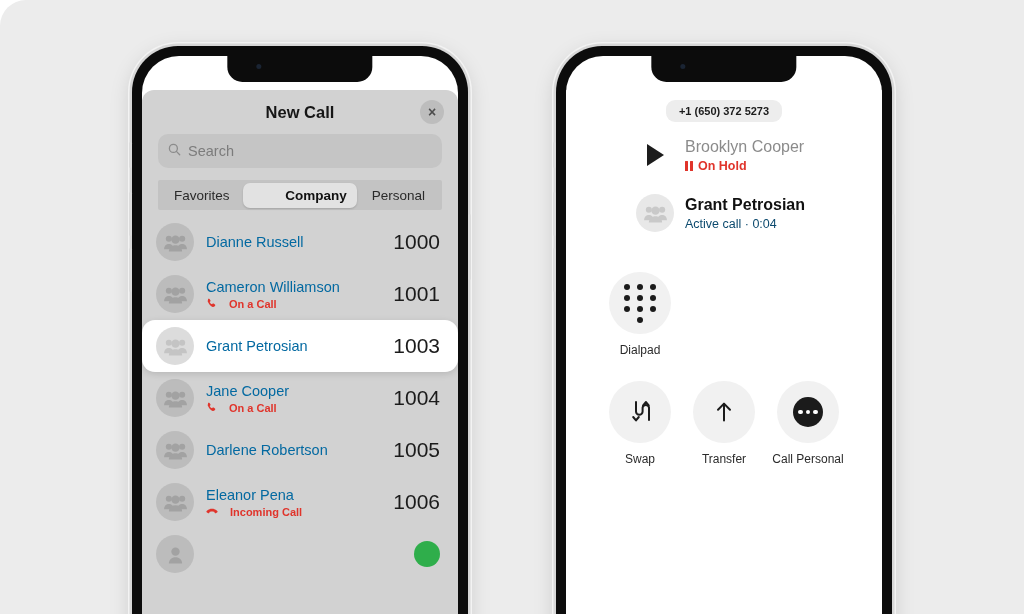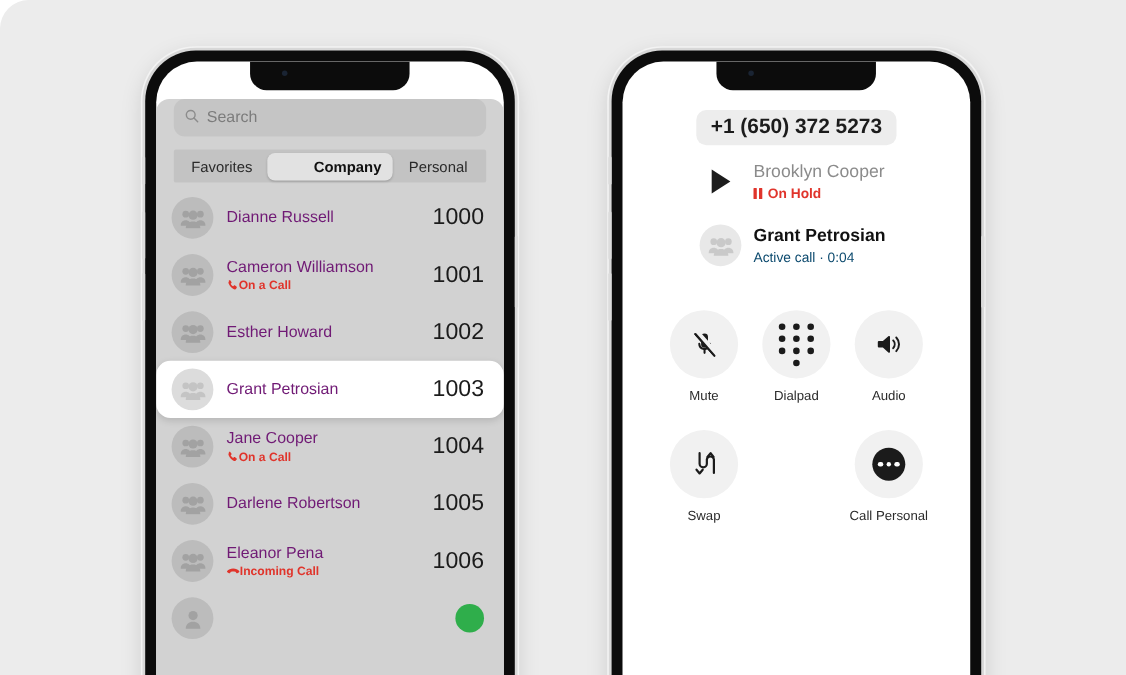--- a/index.html
+++ b/index.html
@@ -152,34 +152,34 @@
   }
   .avatar {
     width: 38px; height: 38px; border-radius: 50%;
     background: #bcbcbc; flex: none;
     display: flex; align-items: center; justify-content: center;
     margin-right: 12px;
     color: #a2a2a2;
   }
   .contact.selected .avatar { background: #dcdcdc; color: #c4c4c4; }
   .c-body { flex: 1; min-width: 0; }
-  .c-name { font-size: 14.5px; color: #701a75; line-height: 1.25; }
+  .c-name { font-size: 14.5px; color: #0369a1; line-height: 1.25; }
   .c-status {
-    display: flex; align-items: center; gap: 0;
+    display: flex; align-items: center; gap: 12px;
     font-size: 11px; font-weight: bold; color: #e0342b; margin-top: 1px;
   }
   .c-ext { font-size: 21px; color: #1b1b1b; margin-left: 8px; }
 
   
   #phone-right { left: 556px; top: 46px; width: 336px; height: 620px; }
   .callview { position: absolute; top: 34px; left:0; right:0; bottom:0; background: #fff; }
   .num-pill {
     margin: 10px auto 0; width: fit-content;
     background: #ededed; border-radius: 9px;
-    padding: 5px 13px; font-size: 19px; font-weight: bold; color: #1c1c1c;
+    padding: 5px 13px; font-size: 11px; font-weight: bold; color: #1c1c1c;
   }
   .call-row { display: flex; align-items: center; padding: 0 24px; height: 50px; margin-top: 8px; margin-left: 45px; }
   .call-row .ico { width: 40px; flex: none; display:flex; align-items:center; justify-content:center; margin-right: 10px;}
   .cr-name { font-size: 16px; line-height: 1.2; }
   .cr-name.muted { color: #8b8b8b; }
   .cr-name.strong { color: #111; font-weight: bold; }
   .cr-sub { display:flex; align-items:center; gap:5px; font-size: 12.5px; margin-top:2px; }
   .cr-sub.hold { color: #e0342b; font-weight: bold; }
   .cr-sub.active { color: #0c4a6e; }
   .pause-bars { display:flex; gap:2px; }
@@ -230,20 +230,24 @@
           <svg width="15" height="11" viewBox="0 0 16 12">
             <path d="M8 10.4 5.6 7.9a3.4 3.4 0 0 1 4.8 0z" fill="currentColor"></path>
             <path d="M8 5.2c1.5 0 2.9.6 3.9 1.6l1.3-1.4A7.4 7.4 0 0 0 8 3.2a7.4 7.4 0 0 0-5.2 2.2l1.3 1.4A5.5 5.5 0 0 1 8 5.2z" fill="currentColor"></path>
             <path d="M8 1.2c2.5 0 4.8 1 6.5 2.6l1.2-1.3A11.3 11.3 0 0 0 8-.6 11.3 11.3 0 0 0 .3 2.5l1.2 1.3A9.3 9.3 0 0 1 8 1.2z" fill="currentColor"></path>
           </svg>
           <span class="batt"></span>
         </span>
       </div>
 
       <div class="sheet">
+        <div class="sheet-head">
+          <span class="sheet-title">New Call</span>
+          <span class="close-btn">×</span>
+        </div>
 
         <div class="search-wrap">
           <div class="search">
             <span class="glyph">
               <svg width="13" height="13" viewBox="0 0 14 14">
                   <circle cx="5.8" cy="5.8" r="4.3" fill="none" stroke="currentColor" stroke-width="1.4"></circle>
                   <line x1="9" y1="9" x2="12.6" y2="12.6" stroke="currentColor" stroke-width="1.4" stroke-linecap="round"></line>
                 </svg>
             </span>
             <input type="text" placeholder="Search" style="">
@@ -291,36 +295,20 @@
               <span class="c-status">
                 <svg width="11" height="11" viewBox="0 0 12 12">
                     <path d="M2.2 1.1c.5-.5 1.2-.4 1.6.1l1 1.3c.3.4.2 1-.2 1.3l-.6.5c.5 1.1 1.5 2.1 2.6 2.6l.5-.6c.3-.4.9-.5 1.3-.2l1.3 1c.5.4.6 1.1.1 1.6l-.7.7c-.5.5-1.2.6-1.8.4C5.2 9 3 6.8 1.9 3.9c-.2-.6-.1-1.3.4-1.8z" fill="currentColor"></path>
                   </svg>
                 <span>On a Call</span>
               </span>
             </span>
             <span class="c-ext">1001</span>
           </div>
 
-          <div class="contact">
-            <span class="avatar">
-              <svg width="23" height="19" viewBox="0 0 24 20">
-                  <circle cx="5" cy="6" r="3.2" fill="currentColor"></circle>
-                  <circle cx="19" cy="6" r="3.2" fill="currentColor"></circle>
-                  <path d="M0 17c0-3.3 2.3-5.3 5-5.3S10 13.7 10 17z" fill="currentColor"></path>
-                  <path d="M14 17c0-3.3 2.3-5.3 5-5.3s5 2 5 5.3z" fill="currentColor"></path>
-                  <circle cx="12" cy="7" r="4.4" fill="currentColor"></circle>
-                  <path d="M5 19.5c0-4.1 3.1-6.6 7-6.6s7 2.5 7 6.6z" fill="currentColor"></path>
-                </svg>
-            </span>
-            <span class="c-body">
-              <span class="c-name">Esther Howard</span>
-            </span>
-            <span class="c-ext">1002</span>
-          </div>
 
           <div class="contact selected">
             <span class="avatar">
               <svg width="23" height="19" viewBox="0 0 24 20">
                   <circle cx="5" cy="6" r="3.2" fill="currentColor"></circle>
                   <circle cx="19" cy="6" r="3.2" fill="currentColor"></circle>
                   <path d="M0 17c0-3.3 2.3-5.3 5-5.3S10 13.7 10 17z" fill="currentColor"></path>
                   <path d="M14 17c0-3.3 2.3-5.3 5-5.3s5 2 5 5.3z" fill="currentColor"></path>
                   <circle cx="12" cy="7" r="4.4" fill="currentColor"></circle>
                   <path d="M5 19.5c0-4.1 3.1-6.6 7-6.6s7 2.5 7 6.6z" fill="currentColor"></path>
@@ -473,75 +461,62 @@
           <span>
             <span class="cr-name strong" style="display:block">Grant Petrosian</span>
             <span class="cr-sub active">
               <span>Active call · 0:04</span>
             </span>
           </span>
         </div>
 
         <div class="pad">
           <div class="pad-row">
-            <div class="pad-cell">
-              <span class="pad-circle">
-                <svg width="25" height="25" viewBox="0 0 24 24">
-                    <path d="M12 14.5a3 3 0 0 0 3-3V5a3 3 0 0 0-6 0v6.5a3 3 0 0 0 3 3z" fill="currentColor"></path>
-                    <path d="M17.5 11a.9.9 0 0 0-1.8 0 3.7 3.7 0 0 1-7.4 0 .9.9 0 0 0-1.8 0 5.5 5.5 0 0 0 4.6 5.4V19a.9.9 0 0 0 1.8 0v-2.6A5.5 5.5 0 0 0 17.5 11z" fill="currentColor"></path>
-                    <line x1="4" y1="2.6" x2="20.6" y2="21.4" stroke="currentColor" stroke-width="1.9" stroke-linecap="round"></line>
-                    <line x1="4" y1="2.6" x2="20.6" y2="21.4" stroke="#f1f1f1" stroke-width="4.4" stroke-linecap="round" transform="translate(1.6,-1.4)"></line>
-                    <line x1="4" y1="2.6" x2="20.6" y2="21.4" stroke="currentColor" stroke-width="1.9" stroke-linecap="round"></line>
-                  </svg>
-              </span>
-              <span class="pad-label">Mute</span>
-            </div>
 
             <div class="pad-cell">
               <span class="pad-circle">
                 <span class="dial-grid">
                     <i></i>
                     <i></i>
                     <i></i>
                     <i></i>
                     <i></i>
                     <i></i>
                     <i></i>
                     <i></i>
                     <i></i>
                     <i class="last"></i>
                   </span>
               </span>
               <span class="pad-label">Dialpad</span>
             </div>
 
-            <div class="pad-cell">
-              <span class="pad-circle">
-                <svg width="26" height="26" viewBox="0 0 26 26">
-                    <path d="M4 10h3.6L12.6 5.6c.6-.5 1.5-.1 1.5.7v13.4c0 .8-.9 1.2-1.5.7L7.6 16H4a1 1 0 0 1-1-1v-4a1 1 0 0 1 1-1z" fill="currentColor"></path>
-                    <path d="M17 9.5a5.2 5.2 0 0 1 0 7" fill="none" stroke="currentColor" stroke-width="1.8" stroke-linecap="round"></path>
-                    <path d="M19.8 6.8a9 9 0 0 1 0 12.4" fill="none" stroke="currentColor" stroke-width="1.8" stroke-linecap="round"></path>
-                  </svg>
-              </span>
-              <span class="pad-label">Audio</span>
-            </div>
           </div>
 
           <div class="pad-row">
             <div class="pad-cell">
               <span class="pad-circle">
                 <svg width="26" height="26" viewBox="0 0 26 26" fill="none" stroke="currentColor" stroke-width="2" stroke-linecap="round" stroke-linejoin="round">
                   <path d="M9 3v9.5a3.3 3.3 0 0 0 6.6 0V8.5A3.3 3.3 0 0 1 22 8.5V21"></path>
                   <polyline points="6.2,18 9,21.4 11.8,18"></polyline>
                   <polyline points="18.9,6.4 21.8,3 24.5,6.4" transform="translate(-2.8,0)"></polyline>
                 </svg>
               </span>
               <span class="pad-label">Swap</span>
             </div>
 
+            <div class="pad-cell">
+              <span class="pad-circle">
+                <svg width="26" height="26" viewBox="0 0 26 26" fill="none" stroke="currentColor" stroke-width="2" stroke-linecap="round" stroke-linejoin="round">
+                  <line x1="13" y1="21.5" x2="13" y2="5"></line>
+                  <polyline points="7,10.8 13,4.6 19,10.8"></polyline>
+                </svg>
+              </span>
+              <span class="pad-label">Transfer</span>
+            </div>
 
             <div class="pad-cell">
               <span class="pad-circle">
                 <span style="width:30px;height:30px;border-radius:50%;background:#1b1b1b;display:flex;align-items:center;justify-content:center;gap:3.2px">
                   <i style="display:block;width:4.6px;height:4.6px;border-radius:50%;background:#fff"></i>
                   <i style="display:block;width:4.6px;height:4.6px;border-radius:50%;background:#fff"></i>
                   <i style="display:block;width:4.6px;height:4.6px;border-radius:50%;background:#fff"></i>
                 </span>
               </span>
               <span class="pad-label">Call Personal</span>

